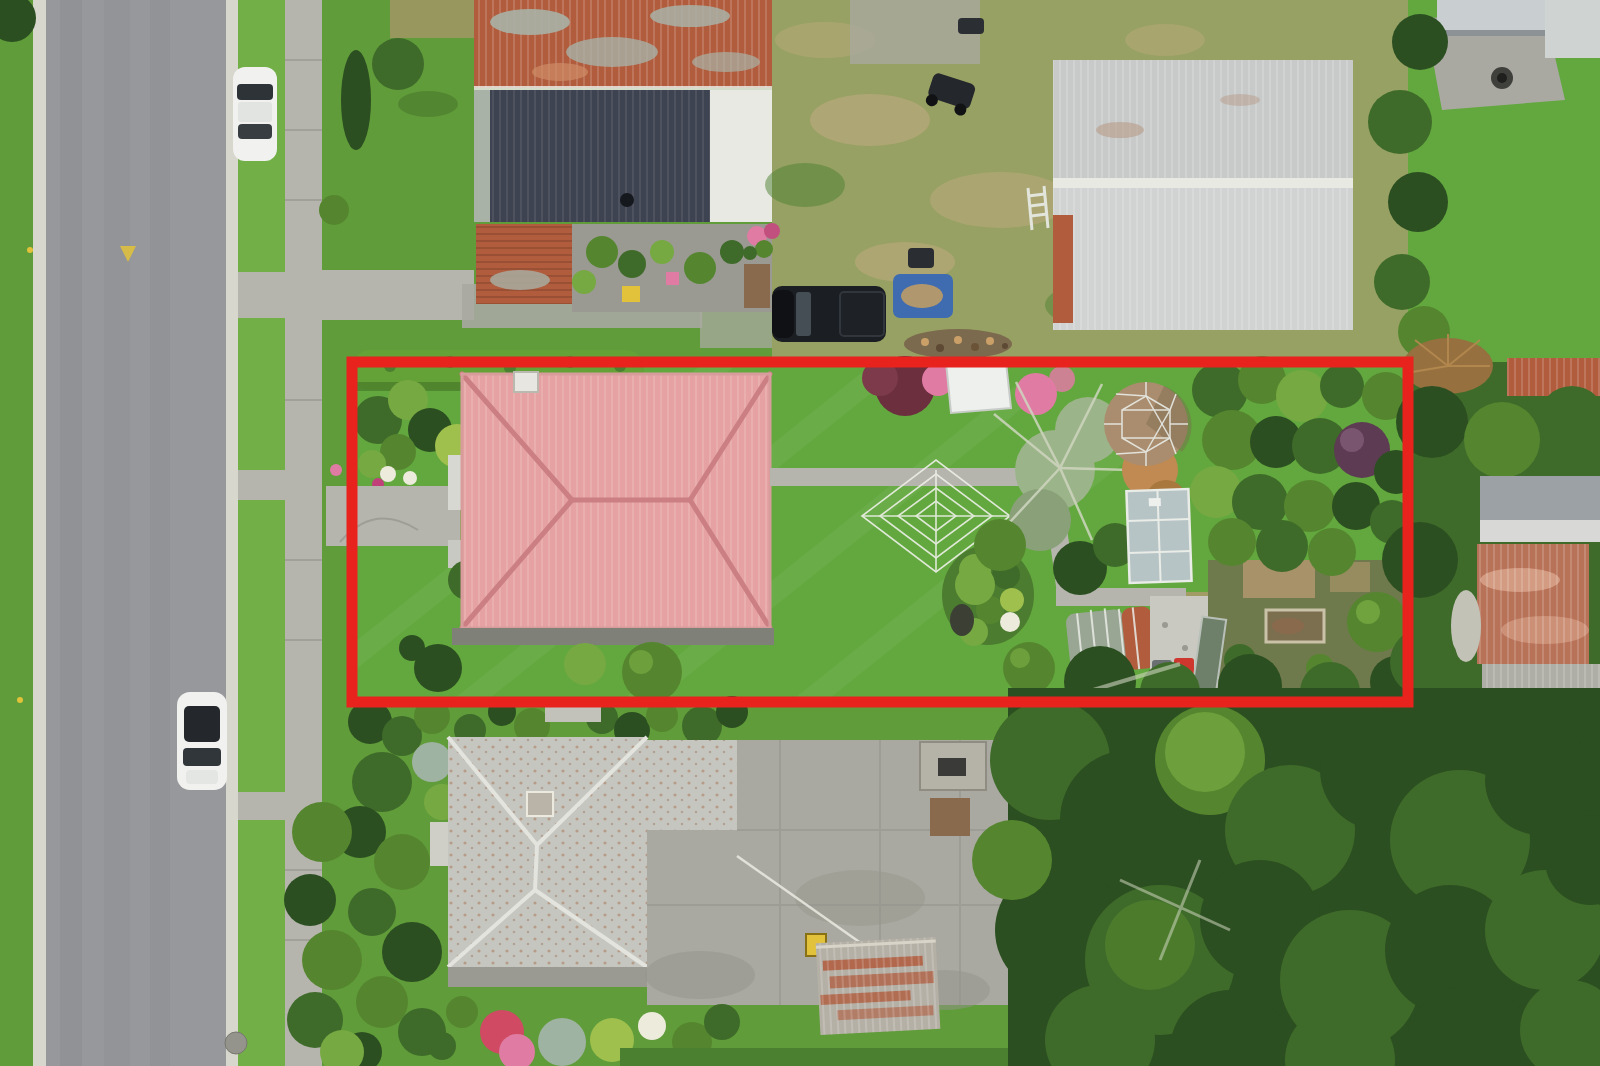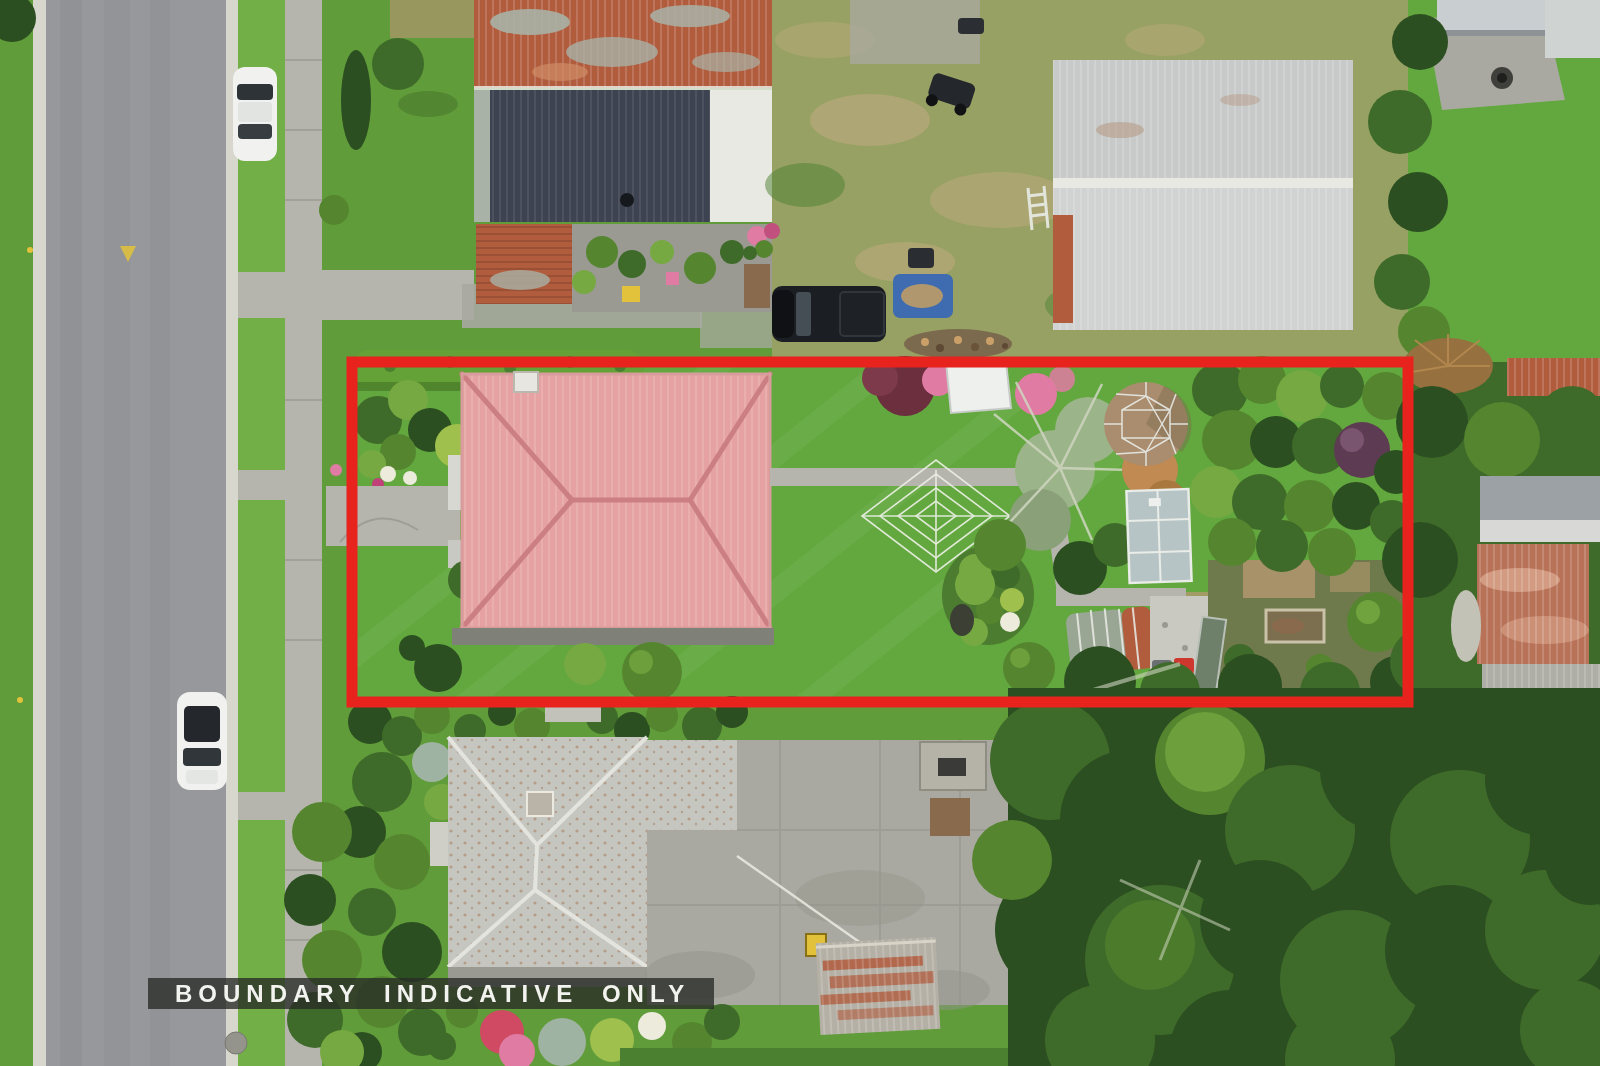--- a/index.html
+++ b/index.html
@@ -590,16 +590,13 @@
     <circle cx="322" cy="832" r="30" class="f-tgreen"></circle>
         <circle cx="310" cy="900" r="26" class="f-tdark"></circle>
     <circle cx="332" cy="960" r="30" class="f-tgreen"></circle>
         <circle cx="315" cy="1020" r="28" class="f-tmid"></circle>
     <circle cx="342" cy="1052" r="22" class="f-tlight"></circle>
   </g>
 
   <rect x="352" y="362" width="1056" height="340" class="s-bound"></rect>
 </svg>
 
-<div class="banner">
-  <span>BOUNDARY INDICATIVE ONLY</span>
 </div>
-</div>
 
 </body></html>

